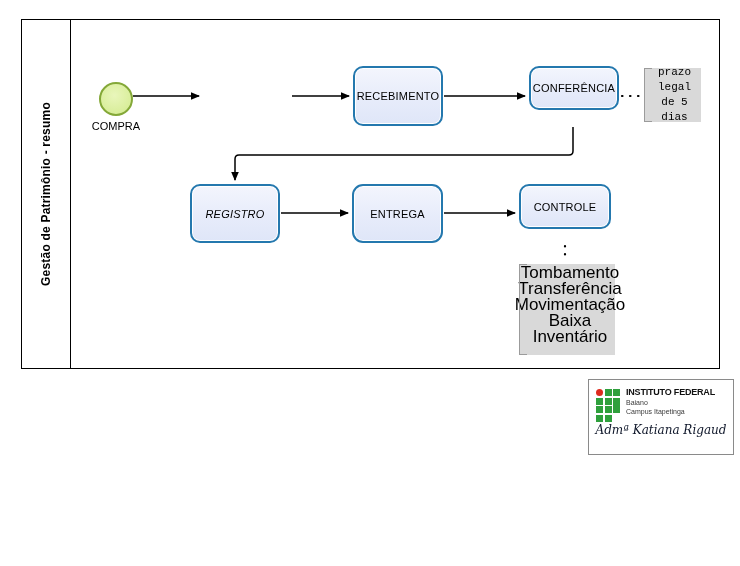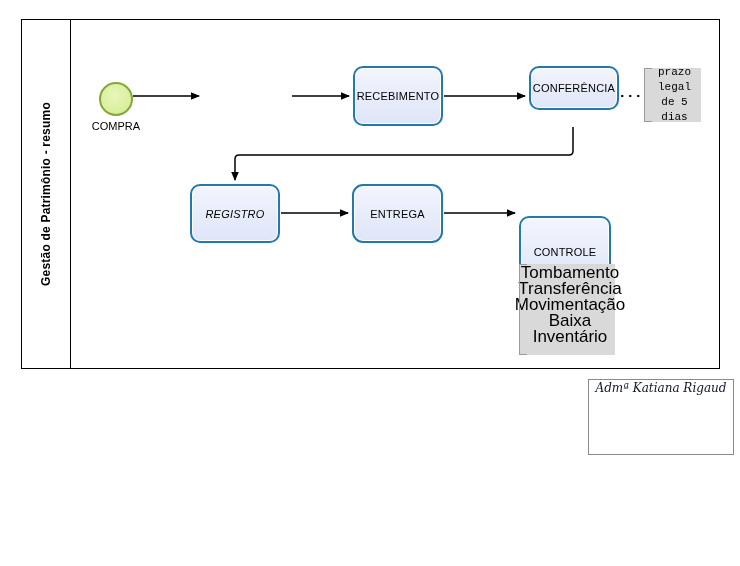--- a/index.html
+++ b/index.html
@@ -15,21 +15,21 @@
   
   .task{position:absolute;box-sizing:border-box;border:2px solid #2478ae;border-radius:10px;
     background:linear-gradient(to bottom,#f3f5fd 0%,#e6ebfa 60%,#dfe6f8 100%);
     display:flex;align-items:center;justify-content:center;text-align:center;
     font-size:11px;color:#000;letter-spacing:.2px;box-shadow:inset 0 0 0 1px #ffffff;}
   .t-chegada{left:203px;top:66px;width:88px;height:60px;}
   .t-recebimento{left:353px;top:66px;width:90px;height:60px;}
   .t-conferencia{left:529px;top:66px;width:90px;height:44px;}
   .t-registro{left:190px;top:184px;width:90px;height:59px;font-style:italic;}
   .t-entrega{left:352px;top:184px;width:91px;height:59px;border-radius:11px;}
-  .t-controle{left:519px;top:184px;width:92px;height:71px;margin-top:32px;}
+  .t-controle{left:519px;top:184px;width:92px;height:45px;}
   
   .start-event{position:absolute;left:99px;top:82px;width:34px;height:34px;border-radius:50%;
     border:2.5px solid #84a838;background:radial-gradient(circle at 45% 38%,#e9f6bb 0%,#d9ee9b 70%,#d0e88d 100%);box-sizing:border-box;}
   .start-label{position:absolute;left:86px;top:120px;width:60px;text-align:center;font-size:11px;color:#000;}
   
   .annotation{position:absolute;background:#d9d9d9;box-sizing:border-box;color:#000;
     display:flex;flex-direction:column;align-items:center;justify-content:center;text-align:center;}
   .bracket{position:absolute;left:0;top:0;width:8px;height:100%;box-sizing:border-box;
     border-left:1.5px solid #9b9b9b;border-top:1.5px solid #9b9b9b;border-bottom:1.5px solid #9b9b9b;}
   .a-prazo{left:644px;top:68px;width:57px;height:54px;font-size:11px;line-height:15px;padding:2px 2px 2px 6px;font-family:Liberation Mono, monospace;}
@@ -106,17 +106,36 @@
   </div>
   <div class="annotation a-controle">
     <div class="bracket"></div>
     <span>Tombamento</span>
     <span>Transferência</span>
     <span>Movimentação</span>
     <span>Baixa Inventário</span>
   </div>
 
   <div class="sig-box">
+    <div class="sig-top">
+      <div class="if-grid">
+        <div class="if-cell if-dot"></div>
+        <div class="if-cell"></div>
+        <div class="if-cell"></div>
+        <div class="if-cell"></div>
+        <div class="if-cell"></div>
+        <div class="if-cell if-tall"></div>
+        <div class="if-cell"></div>
+        <div class="if-cell"></div>
+        <div class="if-cell"></div>
+        <div class="if-cell"></div>
+      </div>
+      <div class="sig-text">
+        <div class="sig-org">INSTITUTO FEDERAL</div>
+        <div class="sig-sub">Baiano</div>
+        <div class="sig-sub">Campus Itapetinga</div>
+      </div>
+    </div>
     <div class="sig-author">Admª Katiana Rigaud</div>
   </div>
 
 
 </div>
 
 </body></html>

